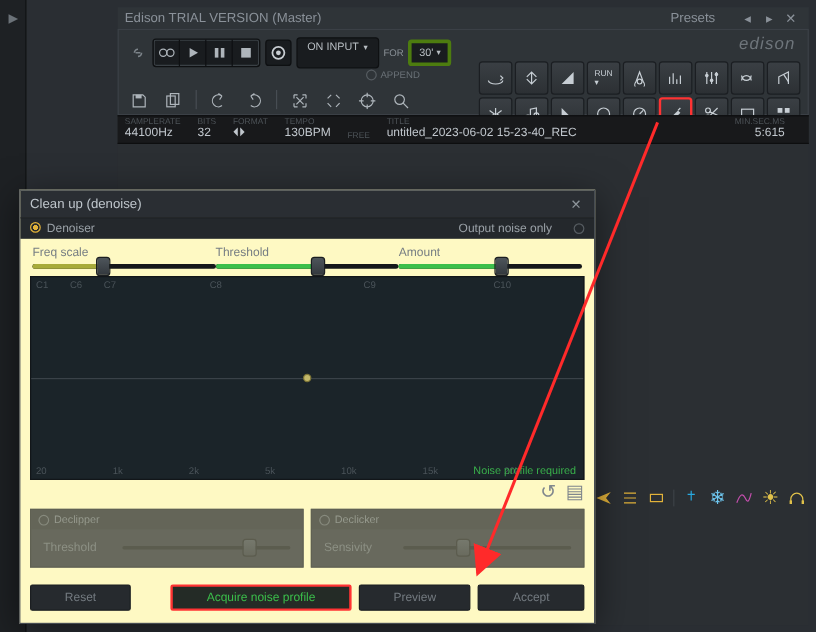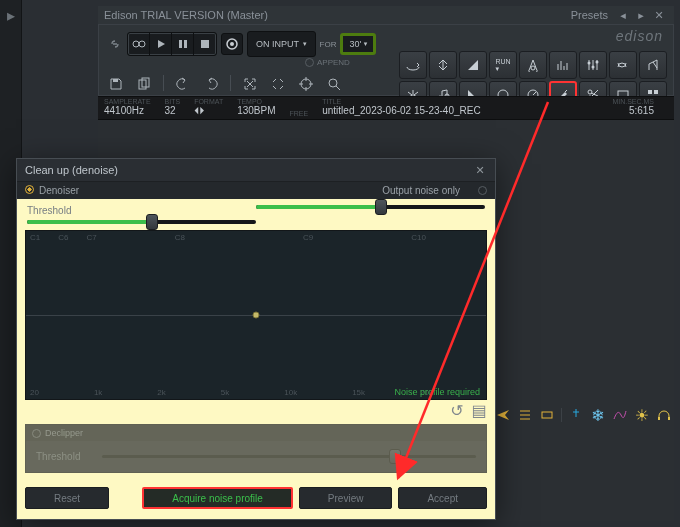--- a/index.html
+++ b/index.html
@@ -1,31 +1,31 @@
 <!DOCTYPE html>
 <html><head>
 <meta charset="utf-8">
 <style>
 *{box-sizing:border-box;margin:0;padding:0;font-family:Tahoma,Arial,sans-serif}
 html,body{width:680px;height:527px;overflow:hidden;background:#2a2e33}
 .bg{position:absolute;inset:0;background:#2a2e33}
 .header{position:absolute;left:98px;top:6px;right:6px;height:18px;background:#2f3438;display:flex;align-items:center;color:#8a9199;font-size:11px;padding:0 6px}
 .header .title{flex:1}
-.header .presets{margin-right:6px}
+.header .presets{margin-right:18px}
 .header .hicon{width:14px;height:14px;margin:0 2px;display:flex;align-items:center;justify-content:center;cursor:pointer}
 .toolbar-block{position:absolute;left:98px;top:24px;right:6px;height:72px;background:#2f3438;border:1px solid #3b4046}
 .logo{position:absolute;right:10px;top:3px;color:#6e757b;font-size:14px;letter-spacing:1px;font-style:italic}
 
 .row1{position:absolute;left:8px;top:6px;display:flex;align-items:center;gap:4px}
 .link-icon{width:16px;height:16px;display:flex;align-items:center;justify-content:center;color:#7c8389}
 .btn-group{display:flex;background:#191c1f;border:1px solid #0e1012;border-radius:3px;overflow:hidden;box-shadow:0 0 0 1px #3a4045 inset}
 .tb-btn{width:22px;height:22px;display:flex;align-items:center;justify-content:center;color:#aeb5bb;border-right:1px solid #0e1012}
 .tb-btn:last-child{border-right:none}
 .rec-btn{width:22px;height:22px;background:#191c1f;border:1px solid #0e1012;border-radius:3px;display:flex;align-items:center;justify-content:center}
-.mode-pill{height:22px;background:#191c1f;border:1px solid #0e1012;border-radius:3px;display:flex;align-items:center;padding:12px 8px;color:#b8bec3;font-size:9px;gap:4px}
+.mode-pill{height:22px;background:#191c1f;border:1px solid #0e1012;border-radius:3px;display:flex;align-items:flex-end;padding:12px 8px;color:#b8bec3;font-size:9px;gap:4px}
 .small-lbl{color:#8b9298;font-size:8px}
 .mode-box{height:22px;background:#191c1f;border:3px solid #4d7c0f;border-radius:3px;display:flex;align-items:center;padding:0 6px;color:#b8bec3;font-size:9px}
 
 .row-append{position:absolute;left:206px;top:33px;display:flex;align-items:flex-end;gap:3px;color:#6a7177;font-size:8px}
 
 .row2{position:absolute;left:8px;top:50px;display:flex;gap:10px}
 .row2 .ic{width:18px;height:18px;display:flex;align-items:center;justify-content:center;color:#aeb5bb}
 
 .big-tools{position:absolute;right:6px;top:26px;display:flex;flex-direction:column;gap:2px}
 .big-row{display:flex;gap:2px}
@@ -405,28 +405,36 @@
     <span class="left">
         <span class="radio on"></span>
         <span>Denoiser</span>
       </span>
     <span style="display:flex;align-items:center;gap:18px">
         <span>Output noise only</span>
         <span class="radio"></span>
       </span>
   </div>
   <div class="sliders-row">
+    <div class="sld freq">
+        <div class="sl-lbl">Freq scale</div>
+        <div class="track">
+          <div class="fill"></div>
+          <div class="knob"></div>
+        </div>
+      </div>
     <div class="sld thr">
         <div class="sl-lbl">Threshold</div>
         <div class="track">
           <div class="fill"></div>
           <div class="knob"></div>
         </div>
       </div>
     <div class="sld amt">
+        <div class="sl-lbl">Amount</div>
         <div class="track">
           <div class="fill"></div>
           <div class="knob"></div>
         </div>
       </div>
   </div>
   <div class="graph">
     <div class="graph-ticks">
         <span>C1</span>
         <span>C6</span>
@@ -459,20 +467,32 @@
           <span class="radio"></span>
           <span>Declipper</span>
         </div>
       <div class="body">
           <span class="slbl">Threshold</span>
           <div class="sub-track">
             <div class="sub-knob"></div>
           </div>
         </div>
     </div>
+    <div class="sub-box">
+      <div class="bar">
+          <span class="radio"></span>
+          <span>Declicker</span>
+        </div>
+      <div class="body">
+          <span class="slbl">Sensivity</span>
+          <div class="sub-track">
+            <div class="sub-knob" style="right:60%"></div>
+          </div>
+        </div>
+    </div>
   </div>
   <div class="btn-row">
     <div class="d-btn">Reset</div>
     <div class="sp"></div>
     <div class="d-btn primary">Acquire noise profile</div>
     <div class="d-btn">Preview</div>
     <div class="d-btn">Accept</div>
   </div>
 </div>
 

